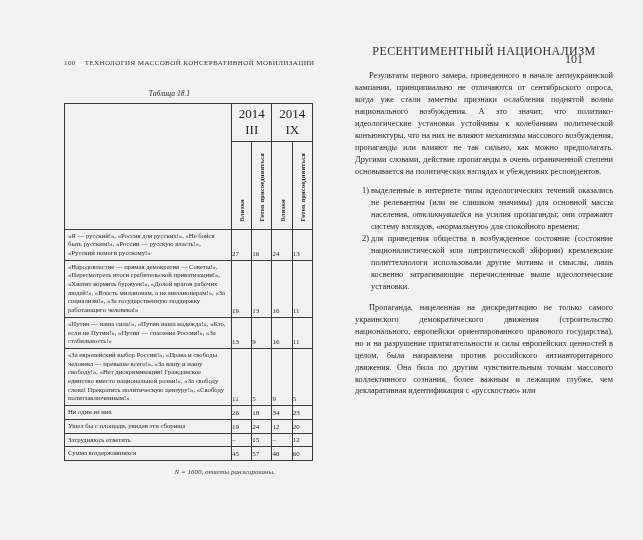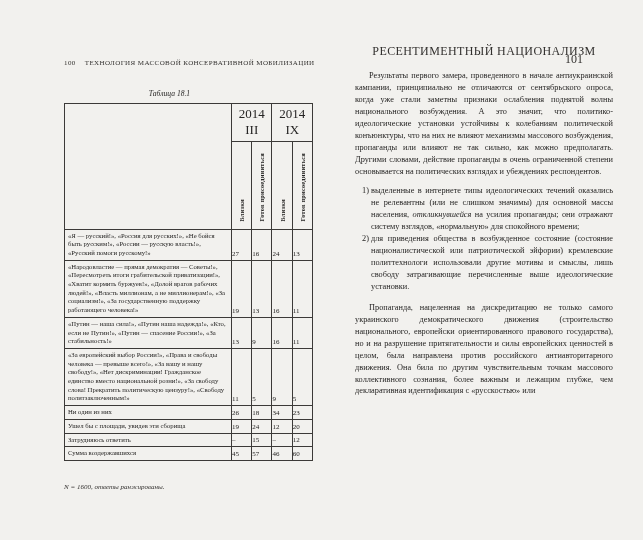--- a/index.html
+++ b/index.html
@@ -37,21 +37,21 @@
     display:inline-block;
     writing-mode:vertical-rl;
     transform:rotate(180deg);
     font-size:6.4px; font-weight:bold;
     white-space:nowrap;
     letter-spacing:0.2px;
   }
   td.lbl { font-size:6.7px; line-height:1.3; padding:2px 3px 2px 3px; vertical-align:top; }
   td.val { font-size:7px; vertical-align:bottom; padding:1px 0 2px 0; }
 
-  .footnote { margin-top:22px; font-style:italic; font-size:7px; color:#33312f; }
+  .footnote { margin-top:7px; font-style:italic; font-size:7px; color:#33312f;text-align:right; }
 
   
   #right-col { position:absolute; left:355px; top:44px; width:258px; }
   .rp-head { position:relative; font-size:12px; letter-spacing:0.4px; text-align:center; color:#33312f; }
   .rp-head .pnum { position:absolute; right:30px; top:8px; letter-spacing:0; }
 
   .body-text { margin-top:11px; font-size:8.3px; line-height:1.44; text-align:justify; }
   .body-text p { margin:0; text-indent:14px; }
 
   ol.two-versions { list-style:none; margin:8px 0 9px 0; padding:0; }
@@ -172,19 +172,19 @@
   <div class="body-text">
     <p>Результаты первого замера, проведенного в начале антиукраинской кампании, принципиально не отличаются от сентябрьского опроса, когда уже стали заметны признаки ослабления поднятой волны национального возбуждения. А это значит, что политико-идеологические установки устойчивы к колебаниям политической конъюнктуры, что на них не влияют механизмы массового возбуждения, пропаганды или влияют не так сильно, как можно предполагать. Другими словами, действие пропаганды в очень ограниченной степени основывается на политических взглядах и убеждениях респондентов.</p>
 
     <ol class="two-versions">
       <li>
         <span class="marker">1)</span>
         <span class="li-text"><span>выделенные в интернете типы идеологических течений оказались не релевантны (или не слишком значимы) для основной массы населения, </span><span class="it">откликнувшейся</span><span> на усилия пропаганды; они отражают систему взглядов, «нормальную» для спокойного времени;</span></span>
       </li>
       <li>
         <span class="marker">2)</span>
-        <span class="li-text">для приведения общества в возбужденное состояние (состояние националистической или патриотической эйфории) кремлевские политтехнологи использовали другие мотивы и смыслы, лишь свободу затрагивающие перечисленные выше идеологические установки.</span>
+        <span class="li-text">для приведения общества в возбужденное состояние (состояние националистической или патриотической эйфории) кремлевские политтехнологи использовали другие мотивы и смыслы, лишь косвенно затрагивающие перечисленные выше идеологические установки.</span>
       </li>
     </ol>
 
     <p>Пропаганда, нацеленная на дискредитацию не только самого украинского демократического движения (строительство национального, европейски ориентированного правового государства), но и на разрушение притягательности и силы европейских ценностей в целом, была направлена против российского антиавторитарного движения. Она била по другим чувствительным точкам массового коллективного сознания, более важным и лежащим глубже, чем декларативная идентификация с «русскостью» или</p>
   </div>
 </div>
 
 </body></html>

